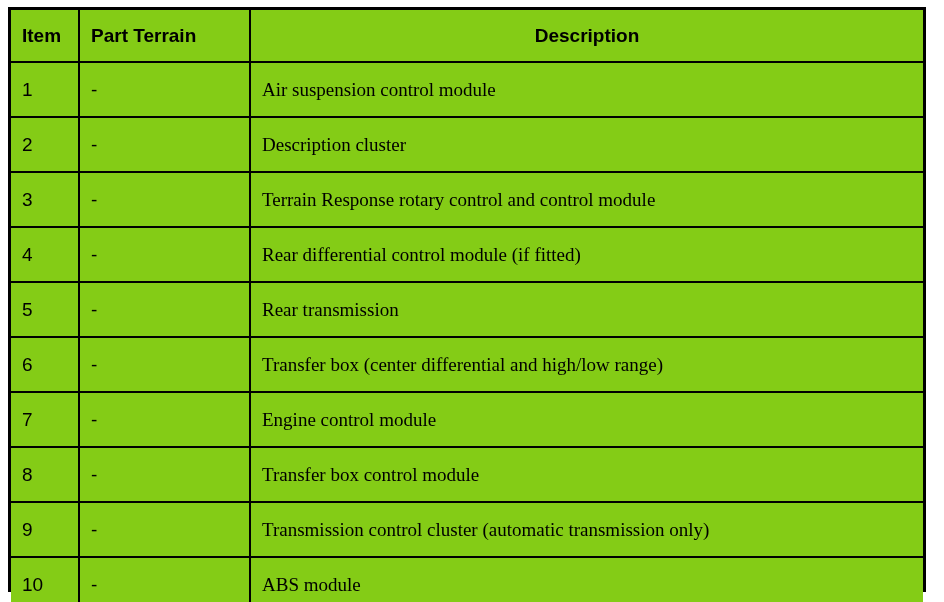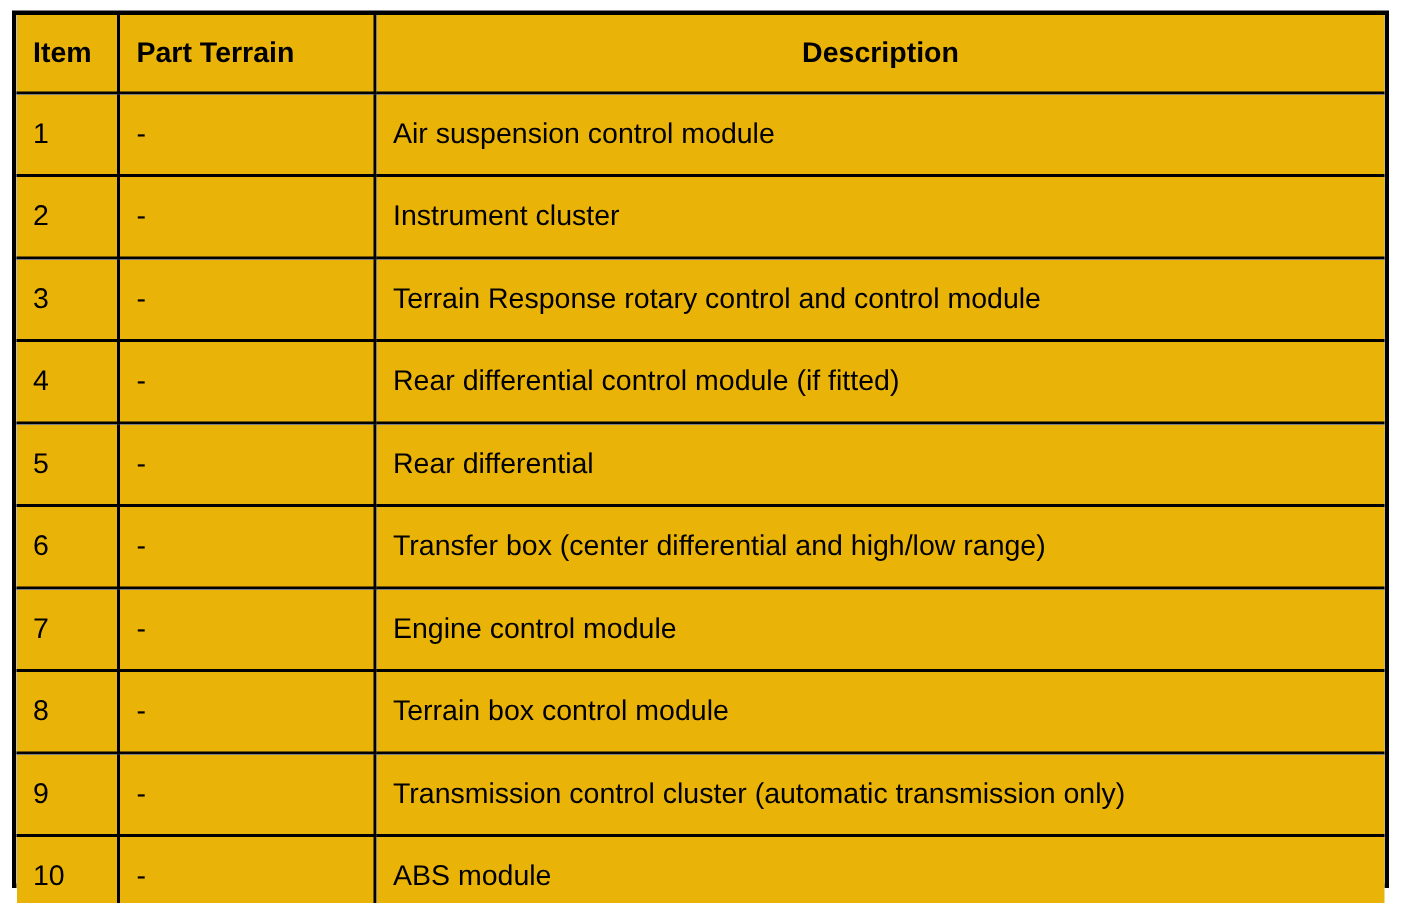--- a/index.html
+++ b/index.html
@@ -46,21 +46,21 @@
     padding: 0 0 0 11px;
     margin: 0;
     text-align: left;
     vertical-align: middle;
     font-size: 19px;
     line-height: 22px;
     font-weight: normal;
     letter-spacing: 0px;
     white-space: nowrap;
     overflow: hidden;
-    background: #eab308;
+    background: #84cc16;
   }
 
   table.parts-table th {
     font-weight: bold;
     font-size: 19px;
     height: 51px;
   }
 
   table.parts-table th.desc-head {
     text-align: center;
@@ -75,21 +75,21 @@
   table.parts-table td.cell-desc,
   table.parts-table th.desc-head,
   table.parts-table td.cell-desc-last {
     border-right: 0;
   }
 
   table.parts-table tr.last-row td {
     border-bottom: 0;
   }
 
-  .cell-desc { padding-left: 14px; }
+  .cell-desc { padding-left: 14px; font-family: Liberation Serif, serif; }
 </style>
 </head>
 <body>
 
 <div id="parts-table-wrap">
   <table class="parts-table">
     <colgroup>
       <col class="col-item">
       <col class="col-part">
       <col class="col-desc">
@@ -103,51 +103,51 @@
     </thead>
     <tbody id="table-body">
         <tr>
           <td class="cell-item">1</td>
           <td class="cell-part">-</td>
           <td class="cell-desc">Air suspension control module</td>
         </tr>
         <tr>
           <td class="cell-item">2</td>
           <td class="cell-part">-</td>
-          <td class="cell-desc">Instrument cluster</td>
+          <td class="cell-desc">Description cluster</td>
         </tr>
         <tr>
           <td class="cell-item">3</td>
           <td class="cell-part">-</td>
           <td class="cell-desc">Terrain Response rotary control and control module</td>
         </tr>
         <tr>
           <td class="cell-item">4</td>
           <td class="cell-part">-</td>
           <td class="cell-desc">Rear differential control module (if fitted)</td>
         </tr>
         <tr>
           <td class="cell-item">5</td>
           <td class="cell-part">-</td>
-          <td class="cell-desc">Rear differential</td>
+          <td class="cell-desc">Rear transmission</td>
         </tr>
         <tr>
           <td class="cell-item">6</td>
           <td class="cell-part">-</td>
           <td class="cell-desc">Transfer box (center differential and high/low range)</td>
         </tr>
         <tr>
           <td class="cell-item">7</td>
           <td class="cell-part">-</td>
           <td class="cell-desc">Engine control module</td>
         </tr>
         <tr>
           <td class="cell-item">8</td>
           <td class="cell-part">-</td>
-          <td class="cell-desc">Terrain box control module</td>
+          <td class="cell-desc">Transfer box control module</td>
         </tr>
         <tr>
           <td class="cell-item">9</td>
           <td class="cell-part">-</td>
           <td class="cell-desc">Transmission control cluster (automatic transmission only)</td>
         </tr>
         <tr class="last-row">
           <td class="cell-item">10</td>
           <td class="cell-part">-</td>
           <td class="cell-desc">ABS module</td>

